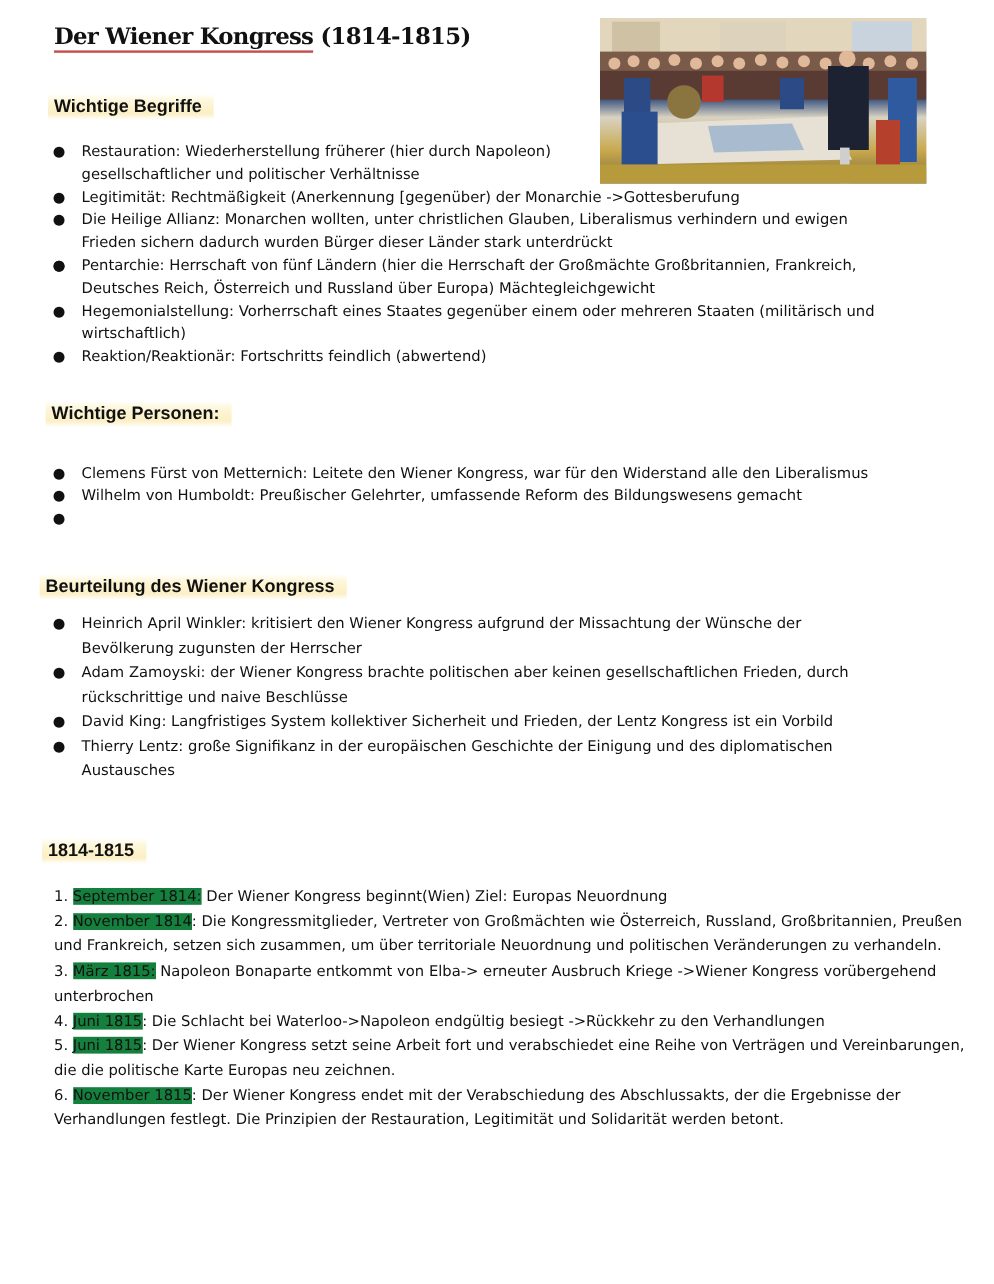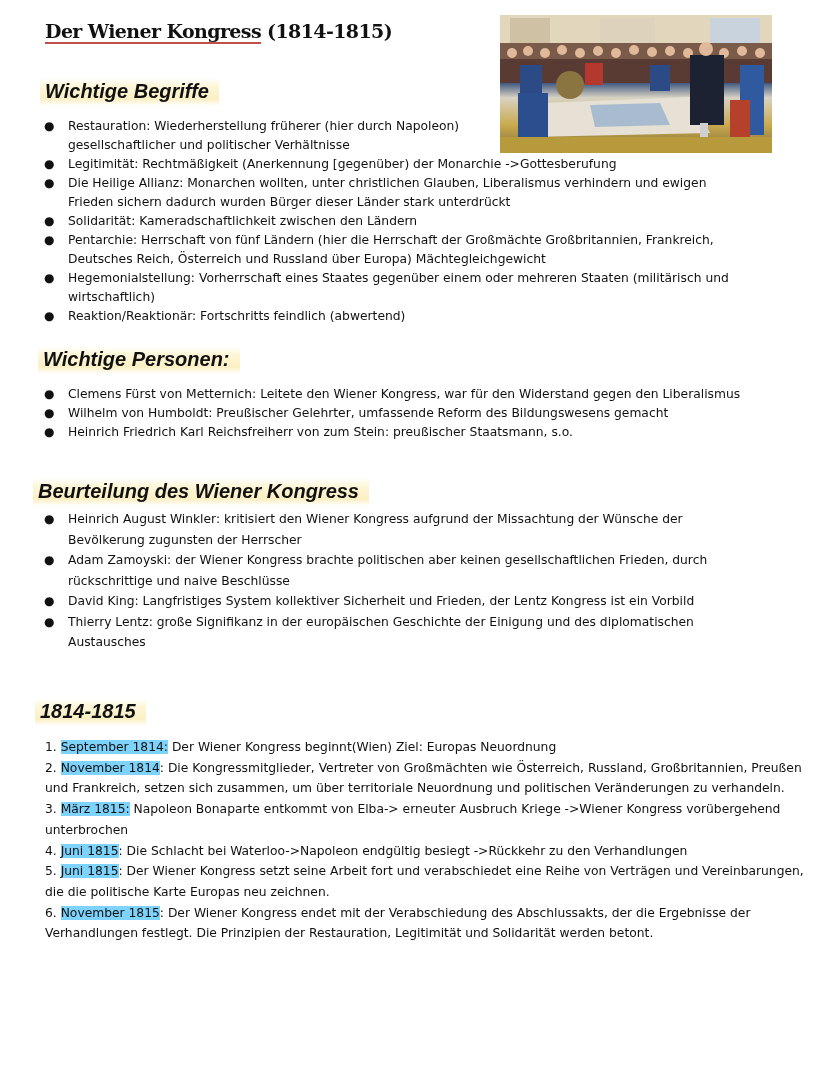--- a/index.html
+++ b/index.html
@@ -11,30 +11,30 @@
     letter-spacing: -0.6px; color: #111; white-space: nowrap;
   }
   .title .main { border-bottom: 2px solid #c0504d; padding-bottom: 0px; }
   .painting {
     position: absolute; left: 488px; top: 15px; width: 272px; height: 138px;
     overflow: hidden;
     background: linear-gradient(180deg, #d9cdb0 0%, #c9b898 18%, #6f5a46 24%, #8b3a2e 35%, #2f4a7a 48%, #d8d2c2 60%, #c9a94d 80%, #7a6a3a 100%);
   }
   .painting svg { display: block; }
   .h2 {
-    position: absolute; font-family: "Liberation Sans", sans-serif; font-style: italic;
-    font-weight: bold; font-size: 20px; color: #111; padding: 2px 10px 3px 5px;
+    position: absolute; font-family: "Liberation Sans", sans-serif; 
+    font-weight: bold; font-size: 15px; color: #111; padding: 2px 10px 3px 5px;
     background: linear-gradient(180deg, rgba(255,255,255,0) 0%, #fdf6d8 30%, #fbefc4 75%, rgba(255,255,255,0) 100%);
   }
   .list { position: absolute; left: 32px; font-family: "DejaVu Sans", sans-serif; font-size: 12.3px; line-height: 19px; }
   .list .item { position: relative; padding-left: 24px; white-space: pre-line; }
   .list .item .bullet { position: absolute; left: 0; top: 0; font-size: 12px; }
   .timeline { position: absolute; left: 33px; top: 737px; width: 770px; font-family: "DejaVu Sans", sans-serif; font-size: 12.3px; line-height: 20.7px; }
   .timeline .entry { display: block; }
-  .timeline .date { background: #7dd3fc; }
+  .timeline .date { background: #15803d; }
 </style>
 </head>
 <body>
 
 <div class="page">
 
   <div class="title">
     <span class="main">Der Wiener Kongress</span><span> (1814-1815)</span>
   </div>
 
@@ -80,38 +80,38 @@
     </svg>
   </div>
 
   <div class="h2" style="left:28px; top:78px;">Wichtige Begriffe</div>
   <div class="list" style="top:117px; width:740px;">
     <div class="item"><span class="bullet">●</span><span>Restauration: Wiederherstellung früherer (hier durch Napoleon)
  gesellschaftlicher und politischer Verhältnisse</span></div>
     <div class="item"><span class="bullet">●</span><span>Legitimität: Rechtmäßigkeit (Anerkennung [gegenüber) der Monarchie -&gt;Gottesberufung</span></div>
     <div class="item"><span class="bullet">●</span><span>Die Heilige Allianz: Monarchen wollten, unter christlichen Glauben, Liberalismus verhindern und ewigen
 Frieden sichern dadurch wurden Bürger dieser Länder stark unterdrückt</span></div>
-    <div class="item"><span class="bullet">●</span><span>Solidarität: Kameradschaftlichkeit zwischen den Ländern</span></div>
+    <div class="item"><span class="bullet">●</span></div>
     <div class="item"><span class="bullet">●</span><span>Pentarchie: Herrschaft von fünf Ländern (hier die Herrschaft der Großmächte Großbritannien, Frankreich,
 Deutsches Reich, Österreich und Russland über Europa) Mächtegleichgewicht</span></div>
     <div class="item"><span class="bullet">●</span><span>Hegemonialstellung: Vorherrschaft eines Staates gegenüber einem oder mehreren Staaten (militärisch und
 wirtschaftlich)</span></div>
     <div class="item"><span class="bullet">●</span><span>Reaktion/Reaktionär: Fortschritts feindlich (abwertend)</span></div>
   </div>
 
-  <div class="h2" style="left:26px; top:346px;">Wichtige Personen:</div>
+  <div class="h2" style="left:26px; top:334px;">Wichtige Personen:</div>
   <div class="list" style="top:385px; width:780px;">
-    <div class="item"><span class="bullet">●</span><span>Clemens Fürst von Metternich: Leitete den Wiener Kongress, war für den Widerstand gegen den Liberalismus</span></div>
+    <div class="item"><span class="bullet">●</span><span>Clemens Fürst von Metternich: Leitete den Wiener Kongress, war für den Widerstand alle den Liberalismus</span></div>
     <div class="item"><span class="bullet">●</span><span>Wilhelm von Humboldt: Preußischer Gelehrter, umfassende Reform des Bildungswesens gemacht</span></div>
-    <div class="item"><span class="bullet">●</span><span>Heinrich Friedrich Karl Reichsfreiherr von zum Stein: preußischer Staatsmann, s.o.</span></div>
+    <div class="item"><span class="bullet">●</span></div>
   </div>
 
   <div class="h2" style="left:21px; top:478px;">Beurteilung des Wiener Kongress</div>
   <div class="list" style="top:509px; width:760px; line-height:20.5px;">
-    <div class="item"><span class="bullet">●</span><span>Heinrich August Winkler: kritisiert den Wiener Kongress aufgrund der Missachtung der Wünsche der
+    <div class="item"><span class="bullet">●</span><span>Heinrich April Winkler: kritisiert den Wiener Kongress aufgrund der Missachtung der Wünsche der
 Bevölkerung zugunsten der Herrscher</span></div>
     <div class="item"><span class="bullet">●</span><span>Adam Zamoyski: der Wiener Kongress brachte politischen aber keinen gesellschaftlichen Frieden, durch
 rückschrittige und naive Beschlüsse</span></div>
     <div class="item"><span class="bullet">●</span><span>David King: Langfristiges System kollektiver Sicherheit und Frieden, der Lentz Kongress ist ein Vorbild</span></div>
     <div class="item"><span class="bullet">●</span><span>Thierry Lentz: große Signifikanz in der europäischen Geschichte der Einigung und des diplomatischen
 Austausches</span></div>
   </div>
 
   <div class="h2" style="left:23px; top:698px;">1814-1815</div>
   <div class="timeline">

